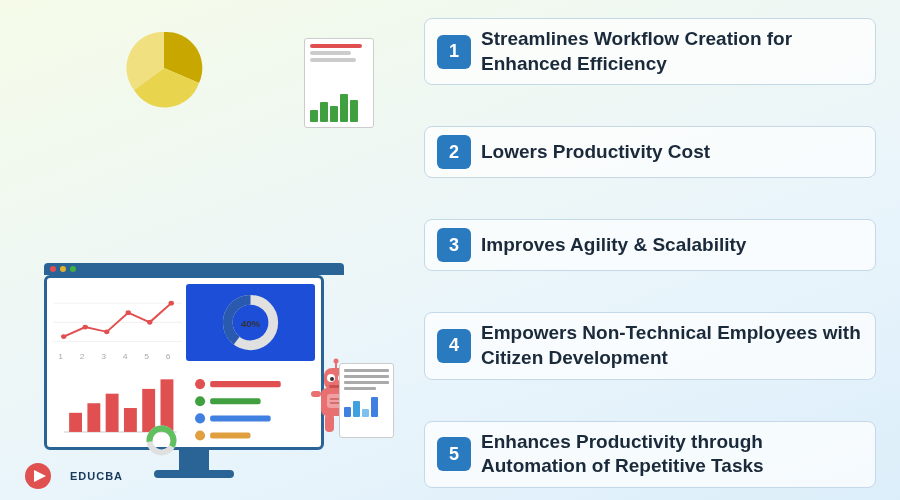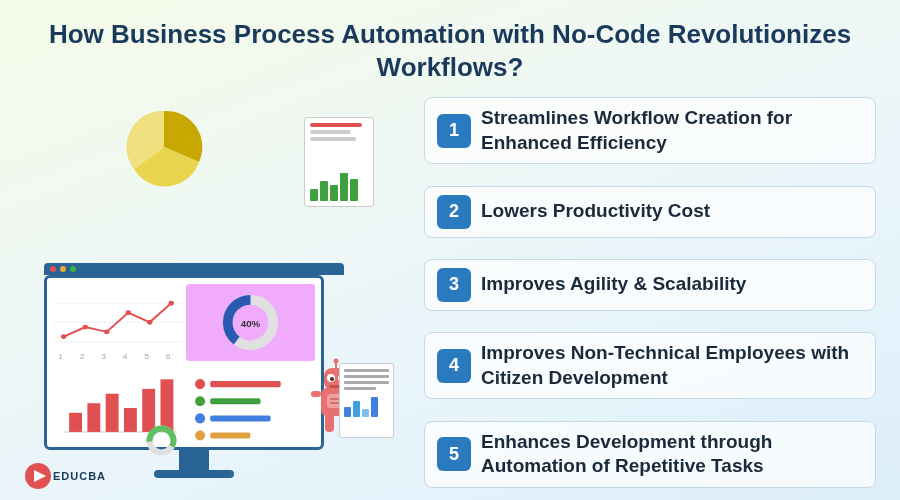--- a/index.html
+++ b/index.html
@@ -235,21 +235,21 @@
       line-height: 1.3;
     }
 
     
     .logo {
       position: absolute;
       bottom: 10px;
       left: 24px;
       display: flex;
       align-items: center;
-      gap: 1px;
+      gap: 18px;
     }
 
     .logo-icon {
       width: 28px;
       height: 28px;
     }
 
     .logo-text {
       font-size: 11px;
       font-weight: 700;
@@ -262,21 +262,20 @@
       width: 900px;
       height: 500px;
     }
   </style>
 </head>
 <body>
 
 <div class="wrapper">
   <div class="container">
 
-    <div class="title">How Business Process Automation with No-Code Revolutionizes Workflows?</div>
 
     <div class="main-content">
 
       <div class="left-panel">
 
         <div class="pie-chart-float">
           <svg viewBox="0 0 80 80" width="80" height="80">
 
             <circle cx="40" cy="40" r="36" fill="#e8d44d" opacity="0.15"></circle>
             <path d="M40,40 L40,4 A36,36 0 0,1 75,55 Z" fill="#c8a800"></path>
@@ -312,21 +311,21 @@
 
                 <circle cx="10" cy="55" r="2.5" fill="#e05050"></circle>
                 <circle cx="30" cy="45" r="2.5" fill="#e05050"></circle>
                 <circle cx="50" cy="50" r="2.5" fill="#e05050"></circle>
                 <circle cx="70" cy="30" r="2.5" fill="#e05050"></circle>
                 <circle cx="90" cy="40" r="2.5" fill="#e05050"></circle>
                 <circle cx="110" cy="20" r="2.5" fill="#e05050"></circle>
               </svg>
             </div>
 
-            <div class="screen-panel" style="background:#f0abfc;display:flex;align-items:center;justify-content:center;">
+            <div class="screen-panel" style="background:#1d4ed8;display:flex;align-items:center;justify-content:center;">
               <svg viewBox="0 0 80 80" width="65" height="65">
                 <circle cx="40" cy="40" r="28" fill="none" stroke="#e0e0e0" stroke-width="12"></circle>
                 <circle cx="40" cy="40" r="28" fill="none" stroke="#2a5aaf" stroke-width="12" stroke-dasharray="70.4 105.6" stroke-dashoffset="70.4" transform="rotate(-90 40 40)"></circle>
                 <text x="40" y="45" text-anchor="middle" font-size="12" font-weight="bold" fill="#333">40%</text>
               </svg>
             </div>
 
             <div class="screen-panel bottom-bar-panel">
               <svg viewBox="0 0 120 80" preserveAspectRatio="none">
                 <line x1="10" y1="70" x2="115" y2="70" stroke="#ccc" stroke-width="1"></line>
@@ -431,25 +430,25 @@
           <div class="numbered-item">
             <div class="num-badge">2</div>
             <div class="item-text">Lowers Productivity Cost</div>
           </div>
           <div class="numbered-item">
             <div class="num-badge">3</div>
             <div class="item-text">Improves Agility &amp; Scalability</div>
           </div>
           <div class="numbered-item">
             <div class="num-badge">4</div>
-            <div class="item-text">Improves Non-Technical Employees with Citizen Development</div>
+            <div class="item-text">Empowers Non-Technical Employees with Citizen Development</div>
           </div>
           <div class="numbered-item">
             <div class="num-badge">5</div>
-            <div class="item-text">Enhances Development through Automation of Repetitive Tasks</div>
+            <div class="item-text">Enhances Productivity through Automation of Repetitive Tasks</div>
           </div>
         </div>
 
     </div>
   </div>
 
   <div class="logo">
     <svg class="logo-icon" viewBox="0 0 28 28" width="28" height="28">
       <circle cx="14" cy="14" r="13" fill="#e05050"></circle>
       <polygon points="10,8 22,14 10,20" fill="white"></polygon>

